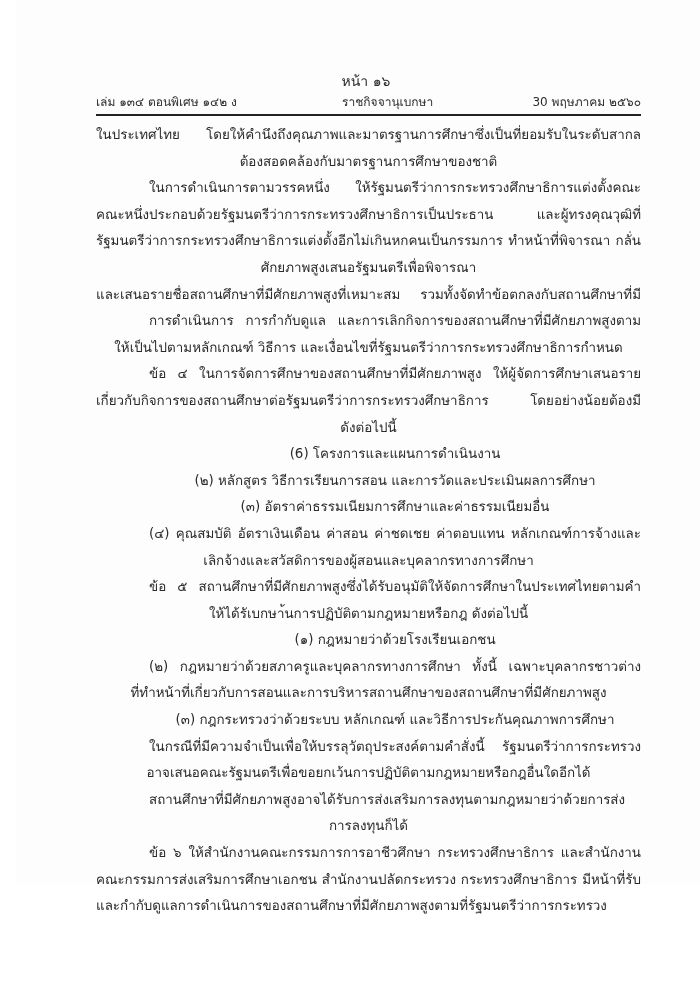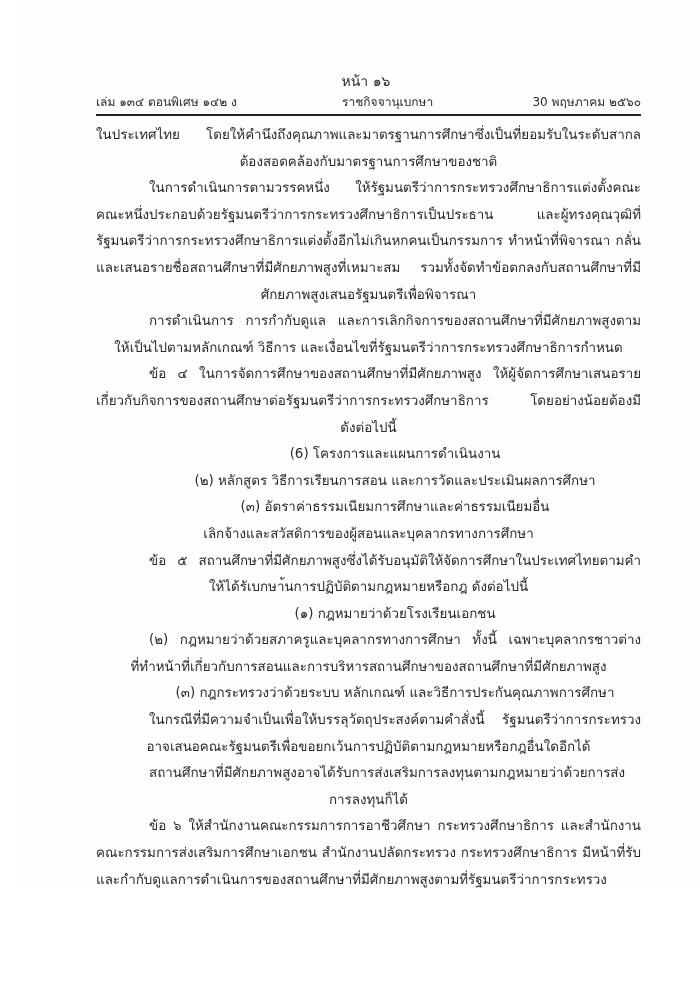--- a/index.html
+++ b/index.html
@@ -27,30 +27,31 @@
     <span class="c">ราชกิจจานุเบกษา</span>
     <span class="r">30   พฤษภาคม   ๒๕๖๐</span>
   </div>
   <div class="rule"></div>
   <div class="body" id="body">
       <div class="line j">ในประเทศไทย  โดยให้คำนึงถึงคุณภาพและมาตรฐานการศึกษาซึ่งเป็นที่ยอมรับในระดับสากล  และ</div>
       <div class="line">ต้องสอดคล้องกับมาตรฐานการศึกษาของชาติ</div>
       <div class="line j ind1">ในการดำเนินการตามวรรคหนึ่ง  ให้รัฐมนตรีว่าการกระทรวงศึกษาธิการแต่งตั้งคณะกรรมการ</div>
       <div class="line j">คณะหนึ่งประกอบด้วยรัฐมนตรีว่าการกระทรวงศึกษาธิการเป็นประธาน  และผู้ทรงคุณวุฒิที่</div>
       <div class="line j">รัฐมนตรีว่าการกระทรวงศึกษาธิการแต่งตั้งอีกไม่เกินหกคนเป็นกรรมการ  ทำหน้าที่พิจารณา  กลั่นกรอง</div>
+      <div class="line">ศักยภาพสูงเสนอรัฐมนตรีเพื่อพิจารณา</div>
       <div class="line j">และเสนอรายชื่อสถานศึกษาที่มีศักยภาพสูงที่เหมาะสม  รวมทั้งจัดทำข้อตกลงกับสถานศึกษาที่มี</div>
-      <div class="line">ศักยภาพสูงเสนอรัฐมนตรีเพื่อพิจารณา</div>
       <div class="line j ind1">การดำเนินการ  การกำกับดูแล  และการเลิกกิจการของสถานศึกษาที่มีศักยภาพสูงตามคำสั่งนี้</div>
       <div class="line">ให้เป็นไปตามหลักเกณฑ์  วิธีการ  และเงื่อนไขที่รัฐมนตรีว่าการกระทรวงศึกษาธิการกำหนด</div>
       <div class="line j ind1">ข้อ   ๔   ในการจัดการศึกษาของสถานศึกษาที่มีศักยภาพสูง  ให้ผู้จัดการศึกษาเสนอรายละเอียด</div>
       <div class="line j">เกี่ยวกับกิจการของสถานศึกษาต่อรัฐมนตรีว่าการกระทรวงศึกษาธิการ  โดยอย่างน้อยต้องมีรายการ</div>
       <div class="line">ดังต่อไปนี้</div>
       <div class="line ind1">(6)  โครงการและแผนการดำเนินงาน</div>
       <div class="line ind1">(๒)  หลักสูตร  วิธีการเรียนการสอน  และการวัดและประเมินผลการศึกษา</div>
       <div class="line ind1">(๓)  อัตราค่าธรรมเนียมการศึกษาและค่าธรรมเนียมอื่น</div>
+      <div class="line j ind1">(๔)  คุณสมบัติ  อัตราเงินเดือน  ค่าสอน  ค่าชดเชย  ค่าตอบแทน  หลักเกณฑ์การจ้างและ</div>
       <div class="line">เลิกจ้างและสวัสดิการของผู้สอนและบุคลากรทางการศึกษา</div>
       <div class="line j ind1">ข้อ   ๕   สถานศึกษาที่มีศักยภาพสูงซึ่งได้รับอนุมัติให้จัดการศึกษาในประเทศไทยตามคำสั่งนี้</div>
       <div class="line">ให้ได้รัเบกษา้นการปฏิบัติตามกฎหมายหรือกฎ  ดังต่อไปนี้</div>
       <div class="line ind1">(๑)  กฎหมายว่าด้วยโรงเรียนเอกชน</div>
       <div class="line j ind1">(๒)  กฎหมายว่าด้วยสภาครูและบุคลากรทางการศึกษา  ทั้งนี้  เฉพาะบุคลากรชาวต่างชาติ</div>
       <div class="line">ที่ทำหน้าที่เกี่ยวกับการสอนและการบริหารสถานศึกษาของสถานศึกษาที่มีศักยภาพสูง</div>
       <div class="line ind1">(๓)  กฎกระทรวงว่าด้วยระบบ  หลักเกณฑ์  และวิธีการประกันคุณภาพการศึกษา</div>
       <div class="line j ind1">ในกรณีที่มีความจำเป็นเพื่อให้บรรลุวัตถุประสงค์ตามคำสั่งนี้  รัฐมนตรีว่าการกระทรวงศึกษาธิการ</div>
       <div class="line">อาจเสนอคณะรัฐมนตรีเพื่อขอยกเว้นการปฏิบัติตามกฎหมายหรือกฎอื่นใดอีกได้</div>
       <div class="line j ind1">สถานศึกษาที่มีศักยภาพสูงอาจได้รับการส่งเสริมการลงทุนตามกฎหมายว่าด้วยการส่งเสริม</div>

